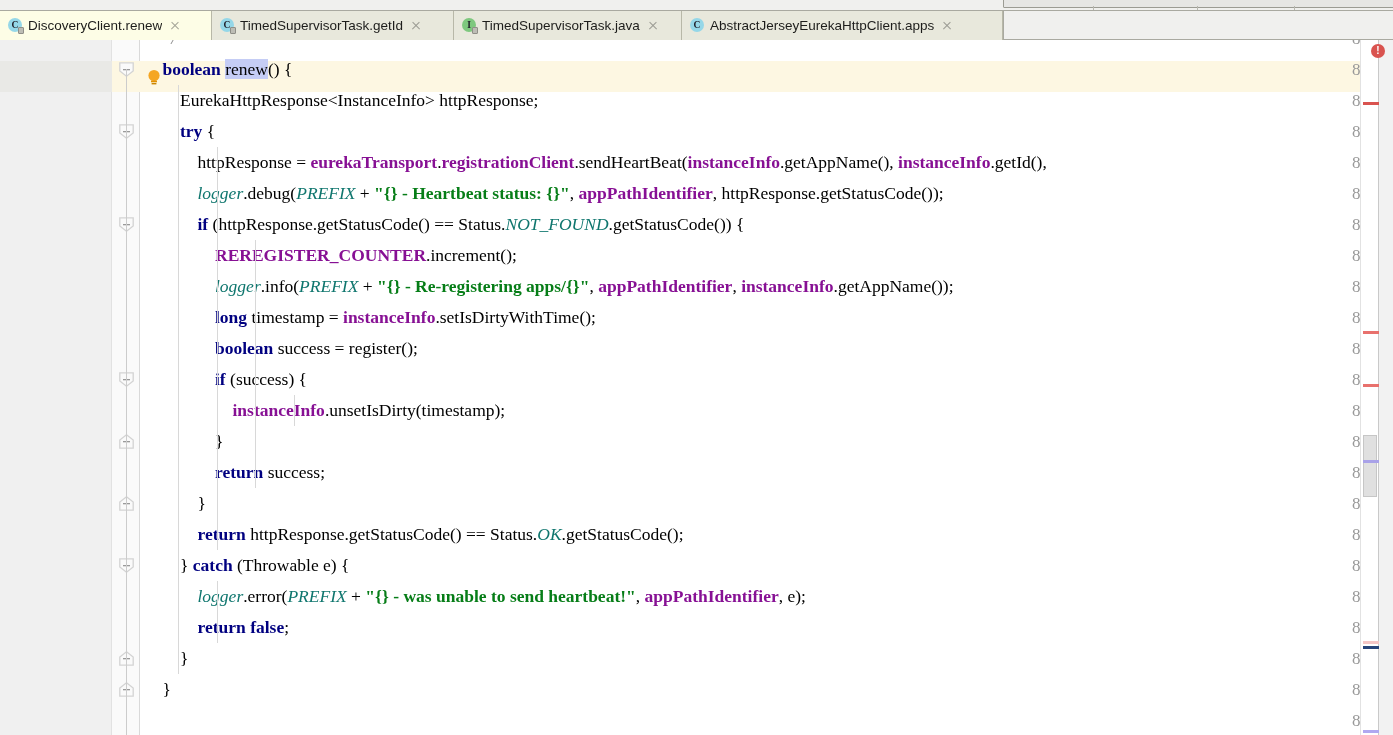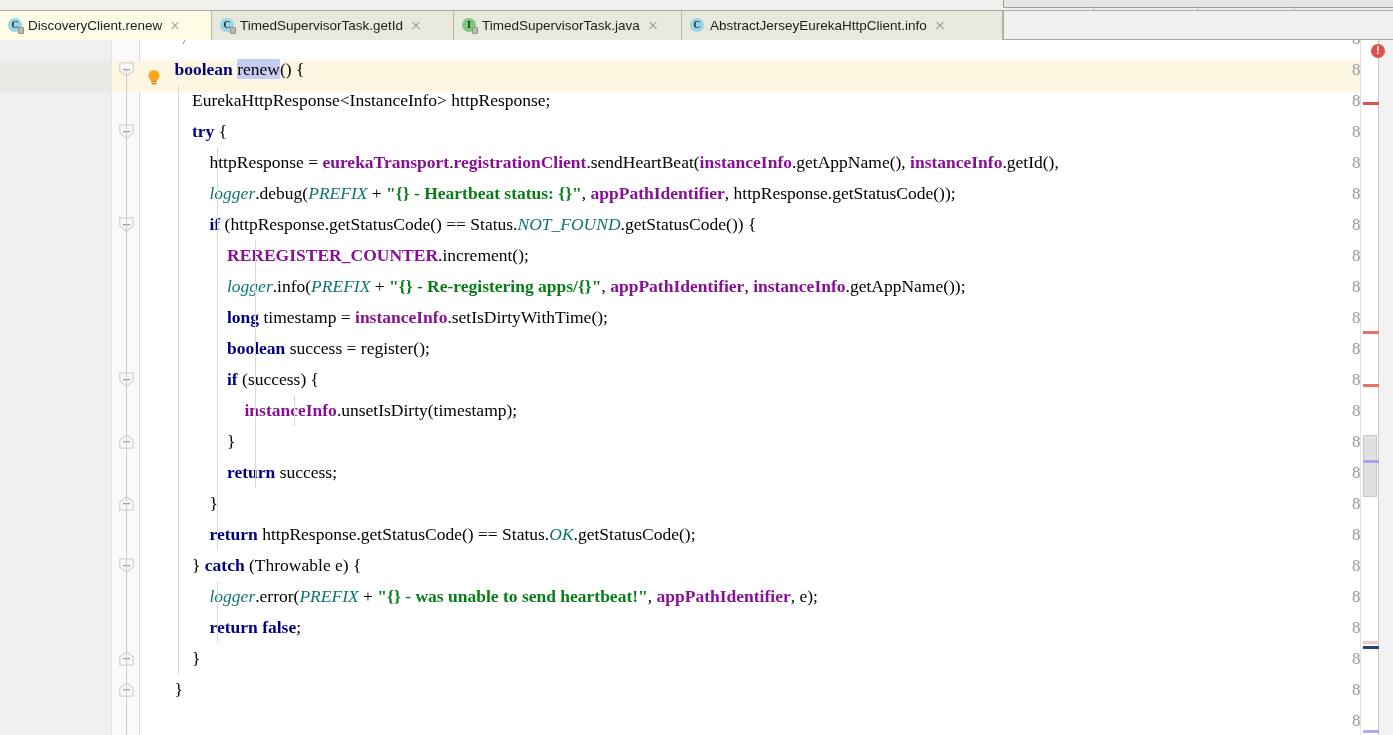--- a/index.html
+++ b/index.html
@@ -105,21 +105,21 @@
   }
 
   
   .code{
     position:absolute;left:141px;top:0;width:1219px;height:695px;
     font-family:"Liberation Serif",serif;
     font-size:17.5px;
     overflow:hidden;
     white-space:pre;
   }
-  .cl{position:absolute;left:16px;height:31px;line-height:31px;white-space:pre;}
+  .cl{position:absolute;left:4px;height:31px;line-height:31px;white-space:pre;}
 
   
   .kw{color:#000080;font-weight:700;}
   .pl{color:#000000;}
   .sfld{color:#0f766e;font-style:italic;}
   .sfldb{color:#871094;font-weight:700;}
   .str{color:#067d17;font-weight:700;}
   .cmt{color:#8c8c8c;font-style:italic;}
   .sel{background:#c5cdf5;}
 
@@ -193,21 +193,21 @@
           <span class="lock"></span>
       </span>
       <span class="tname">TimedSupervisorTask.java</span>
       <span class="tclose"></span>
     </div>
 
     <div class="tab" style="left:682px;width:321px;">
       <span class="ticon">
         <span class="disc cls">C</span>
       </span>
-      <span class="tname">AbstractJerseyEurekaHttpClient.info</span>
+      <span class="tname">AbstractJerseyEurekaHttpClient.apps</span>
       <span class="tclose"></span>
     </div>
 
     <div class="tab-filler" style="left:1003px;width:390px;"></div>
   </div>
 
   <div class="topline"></div>
 
   <div class="editor">
 

